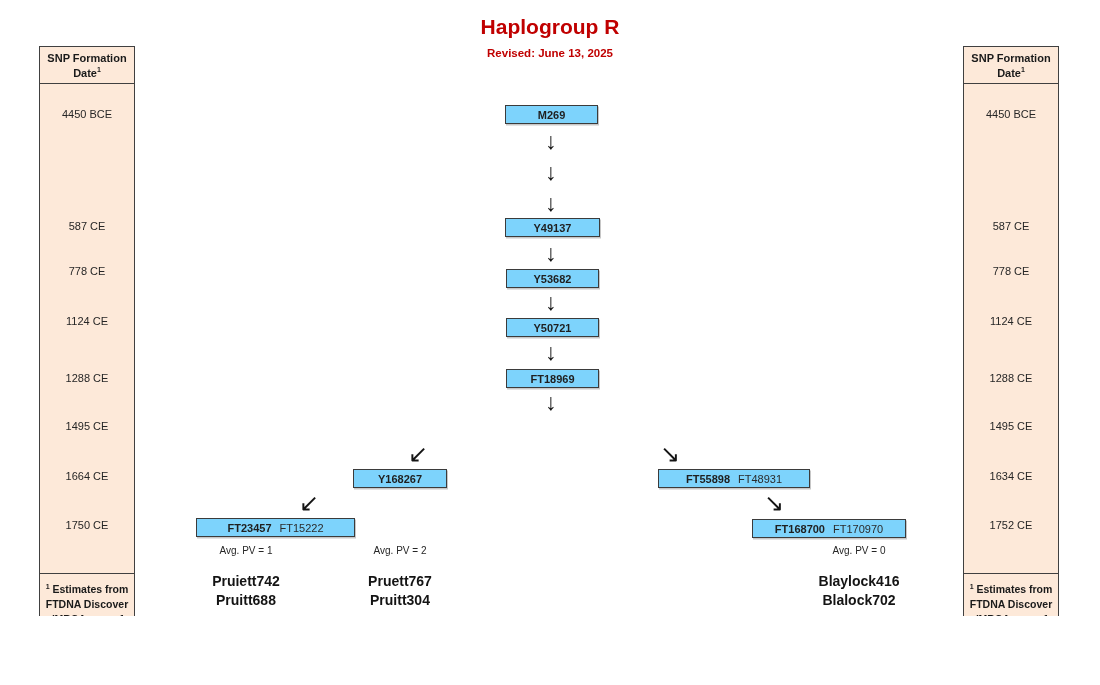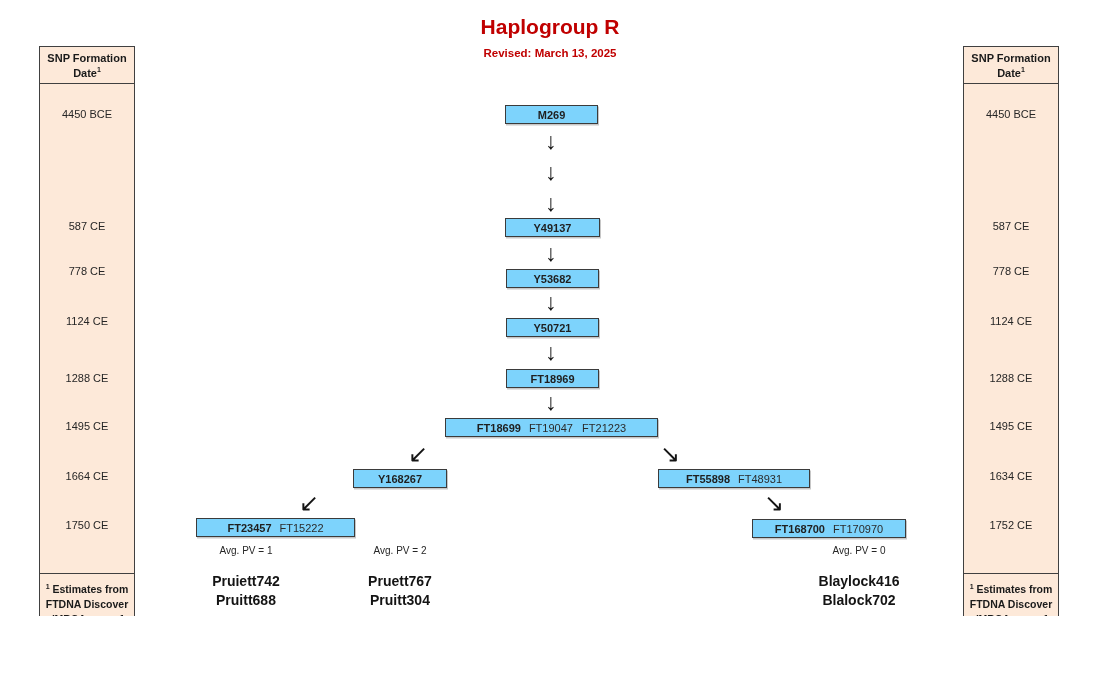--- a/index.html
+++ b/index.html
@@ -38,21 +38,21 @@
   .group .name{font-size:14px;font-weight:bold;line-height:19px;color:#141414;}
 
   .legend{position:absolute;left:186px;top:650px;font-size:11px;color:#262626;margin-left:16px;}
 </style>
 </head>
 <body>
 
 <div class="page">
 
   <div class="title">Haplogroup R</div>
-  <div class="subtitle">Revised: March 13, 2025</div>
+  <div class="subtitle">Revised: June 13, 2025</div>
 
   <div class="sidebar left">
     <div class="sb-header"><span>SNP Formation Date</span><sup>1</sup></div>
     <div class="sb-date" style="top:61px">4450 BCE</div>
     <div class="sb-date" style="top:173px">587 CE</div>
     <div class="sb-date" style="top:218px">778 CE</div>
     <div class="sb-date" style="top:268px">1124 CE</div>
     <div class="sb-date" style="top:325px">1288 CE</div>
     <div class="sb-date" style="top:373px">1495 CE</div>
     <div class="sb-date" style="top:423px">1664 CE</div>
@@ -82,24 +82,20 @@
   <div class="node" style="left:506px;top:269px;width:93px">
       <span>Y53682</span>
     </div>
   <div class="node" style="left:506px;top:318px;width:93px">
       <span>Y50721</span>
     </div>
   <div class="node" style="left:506px;top:369px;width:93px">
       <span>FT18969</span>
     </div>
 
-  <div class="node" style="left:445px;top:418px;width:213px">
-    <span class="primary">FT18699</span>
-    <span class="secondary">FT19047   FT21223</span>
-  </div>
 
   <div class="node" style="left:353px;top:469px;width:94px">
       <span>Y168267</span>
     </div>
 
   <div class="node" style="left:658px;top:469px;width:152px">
     <span class="primary">FT55898</span>
     <span class="secondary">FT48931</span>
   </div>
 

